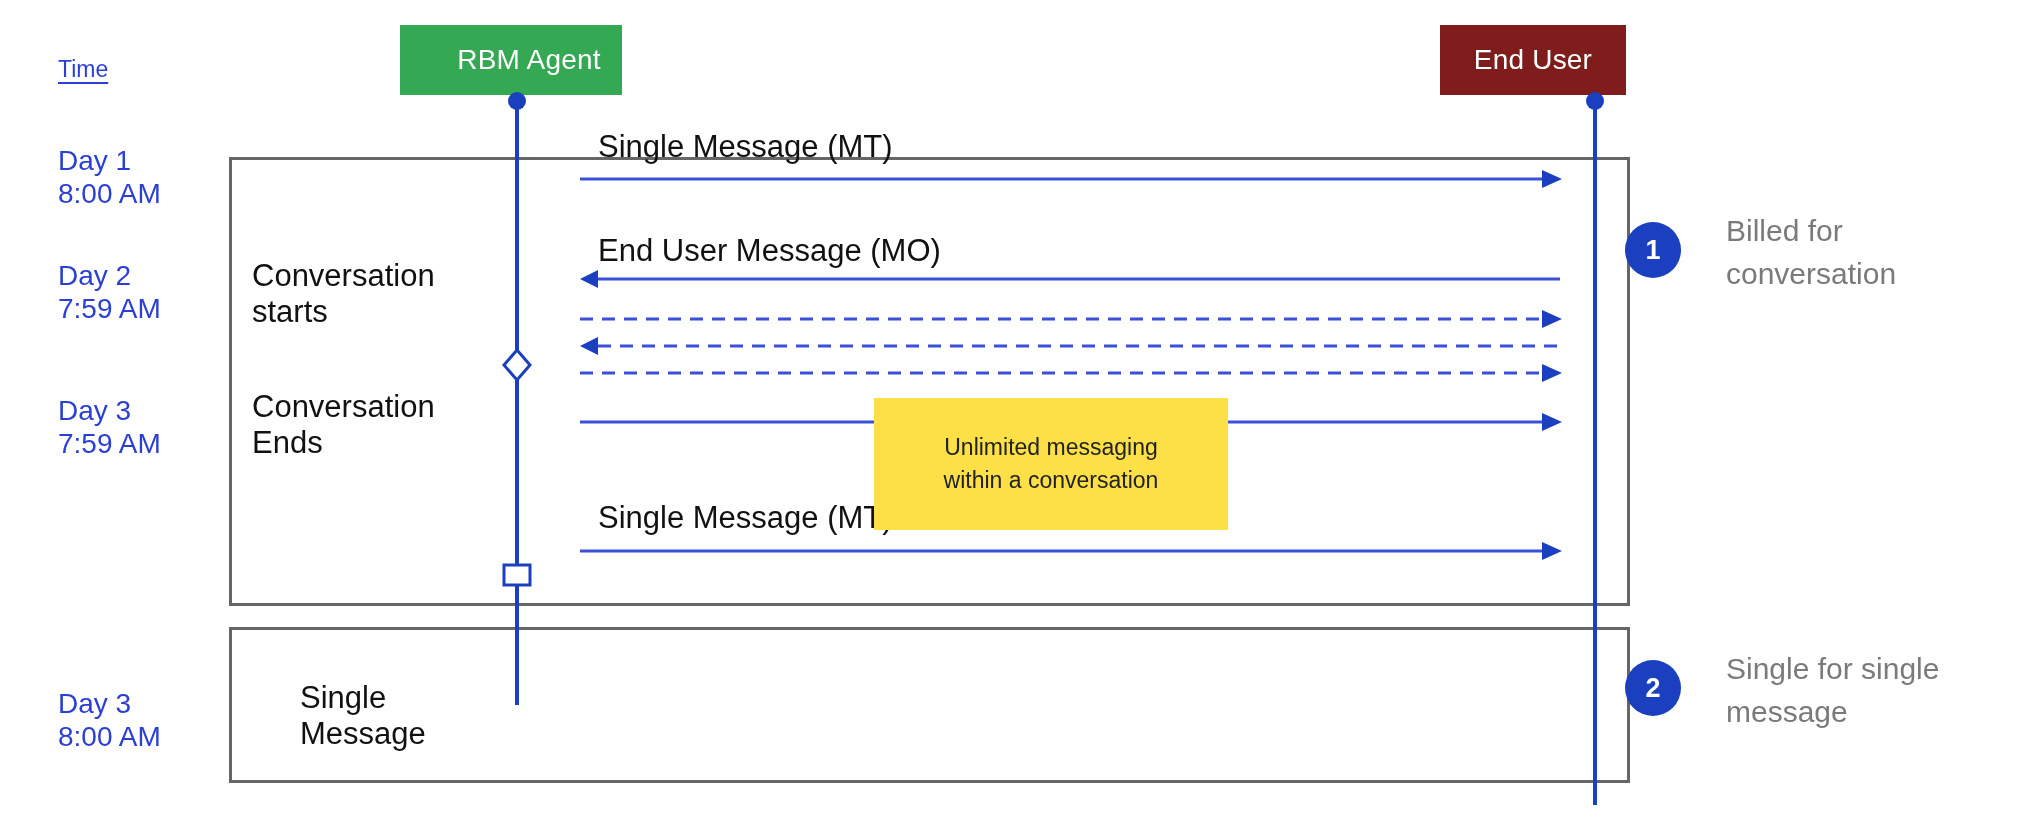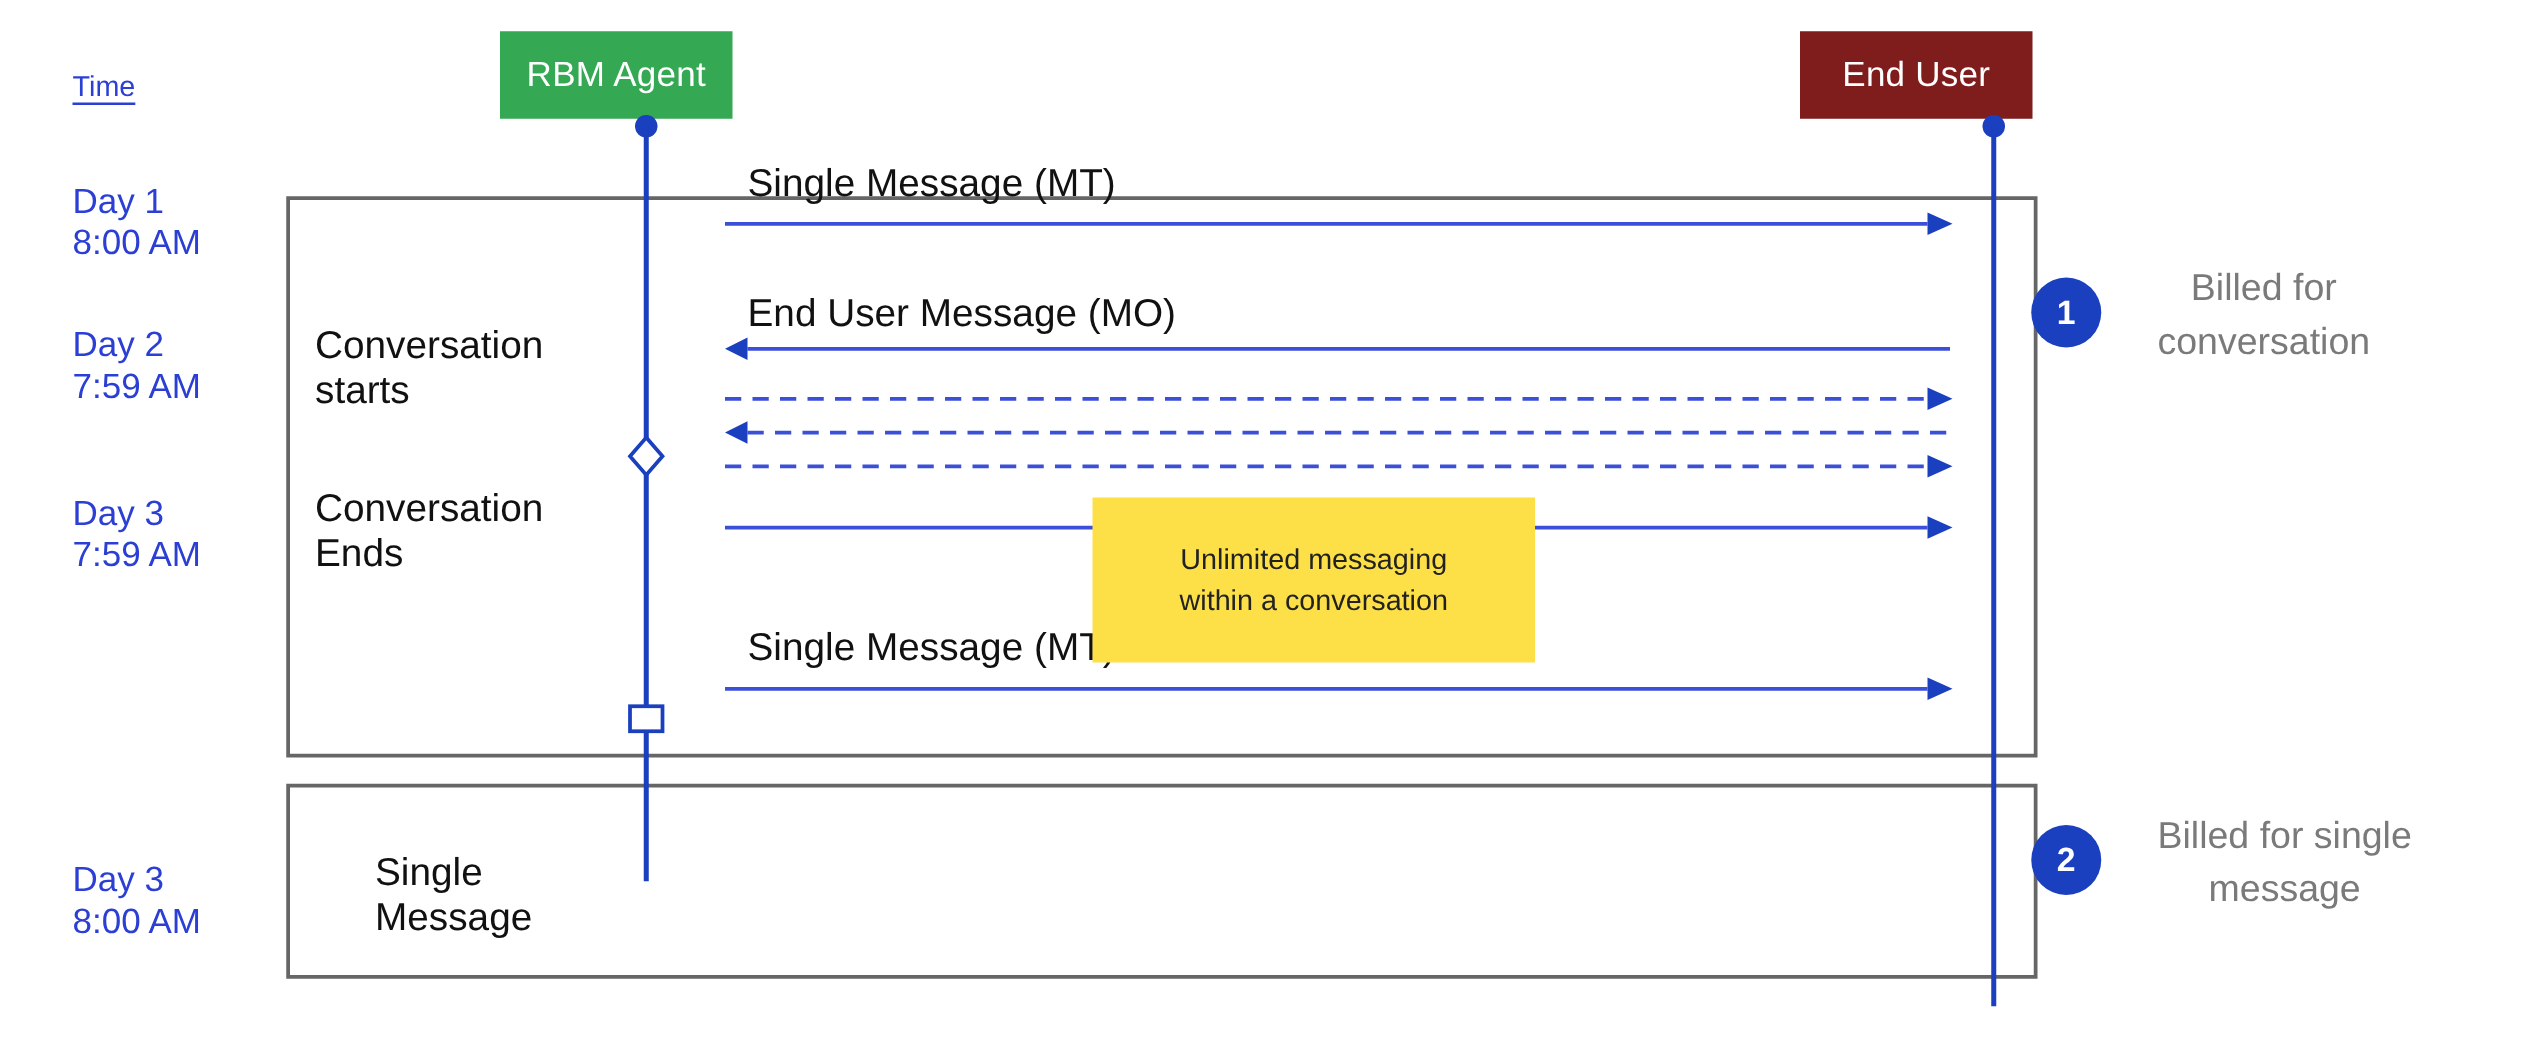--- a/index.html
+++ b/index.html
@@ -8,21 +8,21 @@
   #canvas{position:relative;width:2023px;height:833px;background:#fff;}
 
   .abs{position:absolute;}
 
   
   .actor-box{
     position:absolute;width:186px;height:70px;
     display:flex;align-items:center;justify-content:center;
     color:#ffffff;font-size:28px;letter-spacing:.2px;
   }
-  #actor-rbm{left:400px;top:25px;background:#34A853;}
+  #actor-rbm{left:400px;top:25px;background:#34A853;padding-left:36px;}
   #actor-enduser{left:1440px;top:25px;background:#7f1d1d;}
 
   
   .lifeline{position:absolute;width:4px;background:#1A3FBF;}
   .lifeline-head{position:absolute;width:18px;height:18px;border-radius:50%;background:#1A3FBF;}
 
   
   .frame{position:absolute;border:3px solid #666666;background:transparent;}
 
   
@@ -48,21 +48,21 @@
     align-items:center;justify-content:center;
     font-size:23px;color:#222222;line-height:1.45;text-align:center;
   }
 
   
   .badge{
     position:absolute;width:56px;height:56px;border-radius:50%;
     background:#1A3FBF;color:#fff;font-size:27px;font-weight:bold;
     display:flex;align-items:center;justify-content:center;
   }
-  .billed-text{position:absolute;font-size:30px;color:#7A7A7A;line-height:1.42;text-align:center;}
+  .billed-text{position:absolute;font-size:30px;color:#7A7A7A;line-height:1.42;}
 </style>
 </head>
 <body>
 
 <div id="canvas">
 
   <div id="time-label">Time</div>
 
   <div class="time-entry" style="top:145px">
     <div>Day 1</div>
@@ -167,17 +167,17 @@
   </div>
   <div class="billed-text" style="left:1726px;top:210px;">
     <div>Billed for</div>
     <div>conversation</div>
   </div>
 
   <div class="badge" style="left:1625px;top:660px;">
     <span>2</span>
   </div>
   <div class="billed-text" style="left:1726px;top:648px;">
-    <div>Billed for single</div>
+    <div>Single for single</div>
     <div>message</div>
   </div>
 
 </div>
 
 </body></html>

